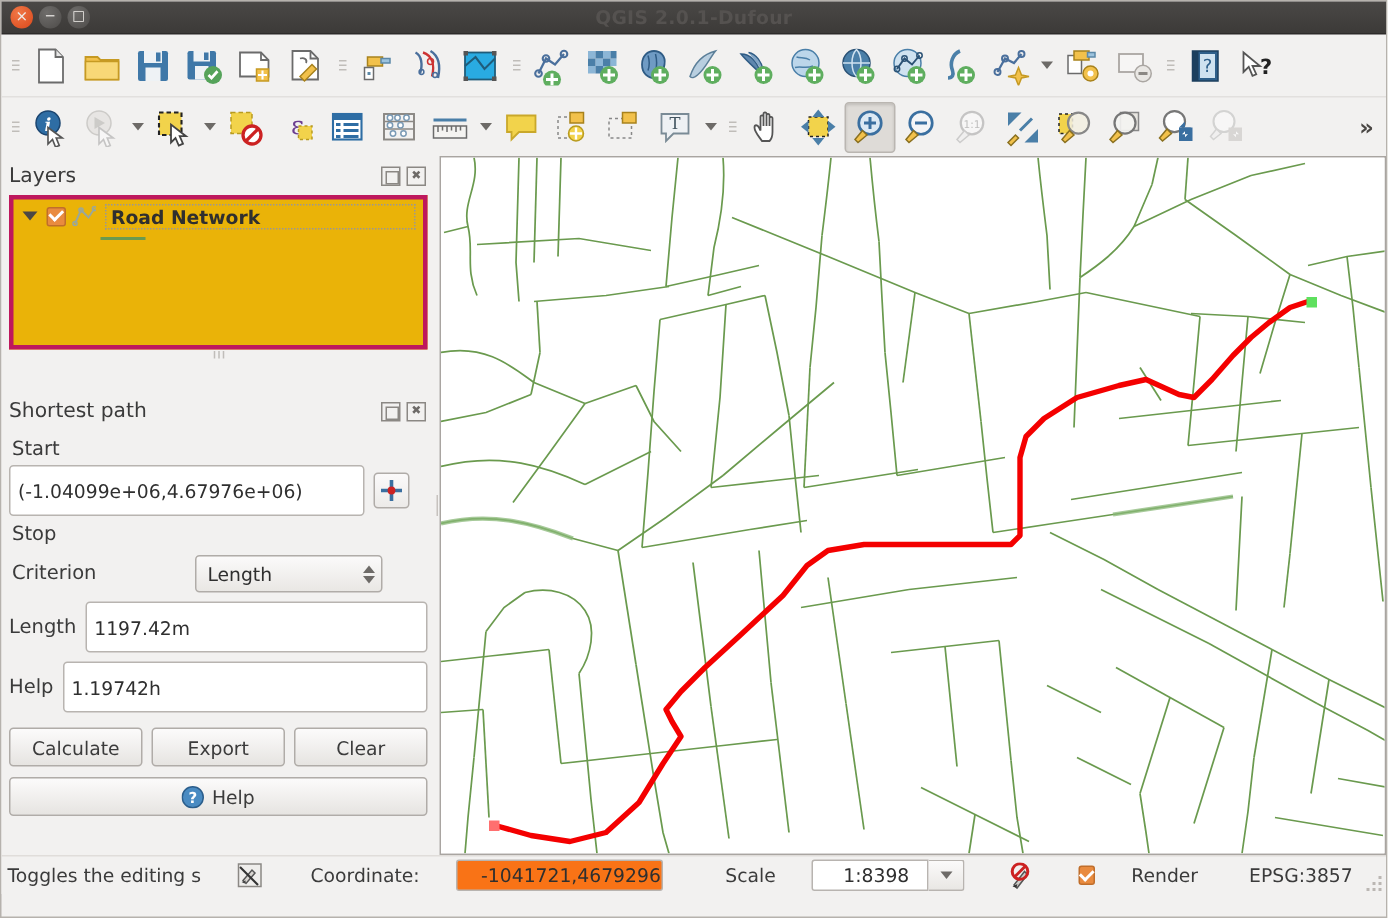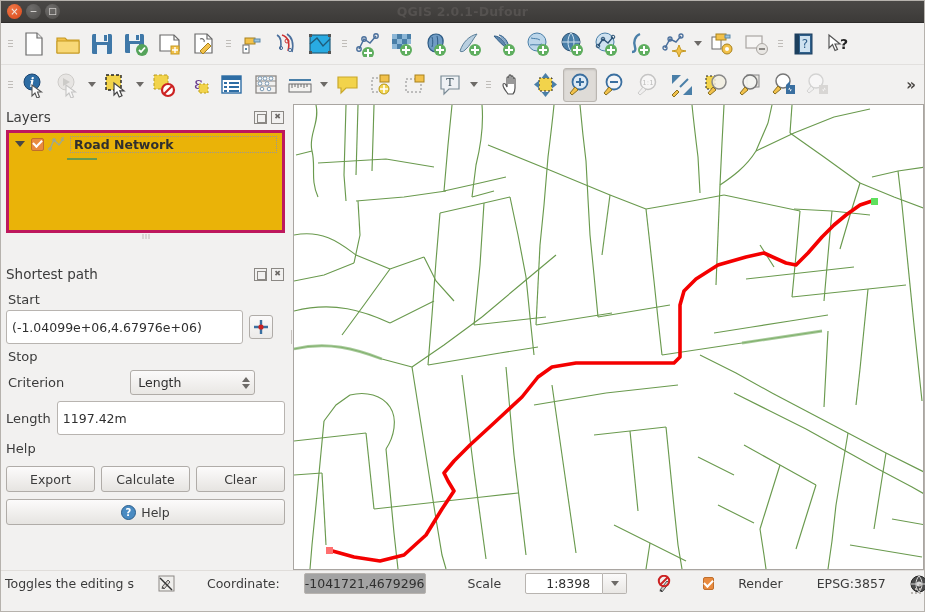--- a/index.html
+++ b/index.html
@@ -109,22 +109,22 @@
              justify-content:center; gap:5px; font-size:12.5px; color:#3b3b3b; }
 
   
   .mapwrap { flex:1; border:1px solid #a9a5a1; background:#fff; position:relative; overflow:hidden; }
   .mapwrap svg { display:block; }
 
   
   .status { height:26px; display:flex; align-items:center; gap:24px; padding:0 4px; background:#f2f1f0;
             border-top:1px solid #e0ddda; position:relative; }
   .status .stxt { font-size:12.5px; color:#3b3b3b; white-space:nowrap; }
-  .coordbox { width:225px; height:21px; border:1px solid #b8b4b0; background:#a3a3a3; border-radius:2px;
-              display:flex; align-items:center; justify-content:center; font-size:12.5px; color:#2f2f2f; }
+  .coordbox { width:225px; height:21px; border:1px solid #b8b4b0; background:#f97316; border-radius:2px;
+              display:flex; align-items:center; justify-content:center; font-size:12.5px; color:#2f2f2f;padding-left:16px; }
   .scalebox { width:78px; height:21px; border:1px solid #b8b4b0; background:#fff; border-radius:2px 0 0 2px;
               display:flex; align-items:center; padding-left:20px; font-size:12.5px; color:#2f2f2f; }
   .scaledrop { width:24px; height:21px; border:1px solid #b8b4b0; border-left:none;
                background:linear-gradient(#fbfafa,#e9e7e4); border-radius:0 2px 2px 0;
                display:flex; align-items:center; justify-content:center; }
   .rchk { width:13px; height:13px; background:#e98b3f; border:1px solid #c06e2b; border-radius:2px;
           display:flex; align-items:center; justify-content:center; }
   .rchk::after{ content:""; width:7px; height:4px; border-left:2px solid #fff; border-bottom:2px solid #fff;
                 transform: rotate(-45deg) translate(1px,-1px); }
   .sbtn { width:21px;height:21px; display:flex;align-items:center;justify-content:center; }
@@ -638,25 +638,26 @@
               </span>
           </div>
         </div>
 
         <div class="row2">
           <div class="cap">Length</div>
           <input class="txt" style="flex: 1 1 0%;" value="1197.42m">
         </div>
         <div class="row2">
           <div class="cap">Help</div>
+          <input class="txt" style="flex: 1 1 0%;" value="1.19742h">
         </div>
 
         <div class="btnrow">
+          <div class="btn">Calculate</div>
           <div class="btn">Export</div>
-          <div class="btn">Calculate</div>
           <div class="btn">Clear</div>
         </div>
         <div class="helpbtn">
           <svg width="15" height="15" viewBox="0 0 15 15">
               <circle cx="7.5" cy="7.5" r="7" fill="#4a8bc2" stroke="#2b5e8c"></circle>
               <text x="7.5" y="11" font-size="10" font-family="DejaVu Sans" text-anchor="middle" fill="#fff" font-weight="bold">?</text>
             </svg>
           <span>Help</span>
         </div>
       </div>

